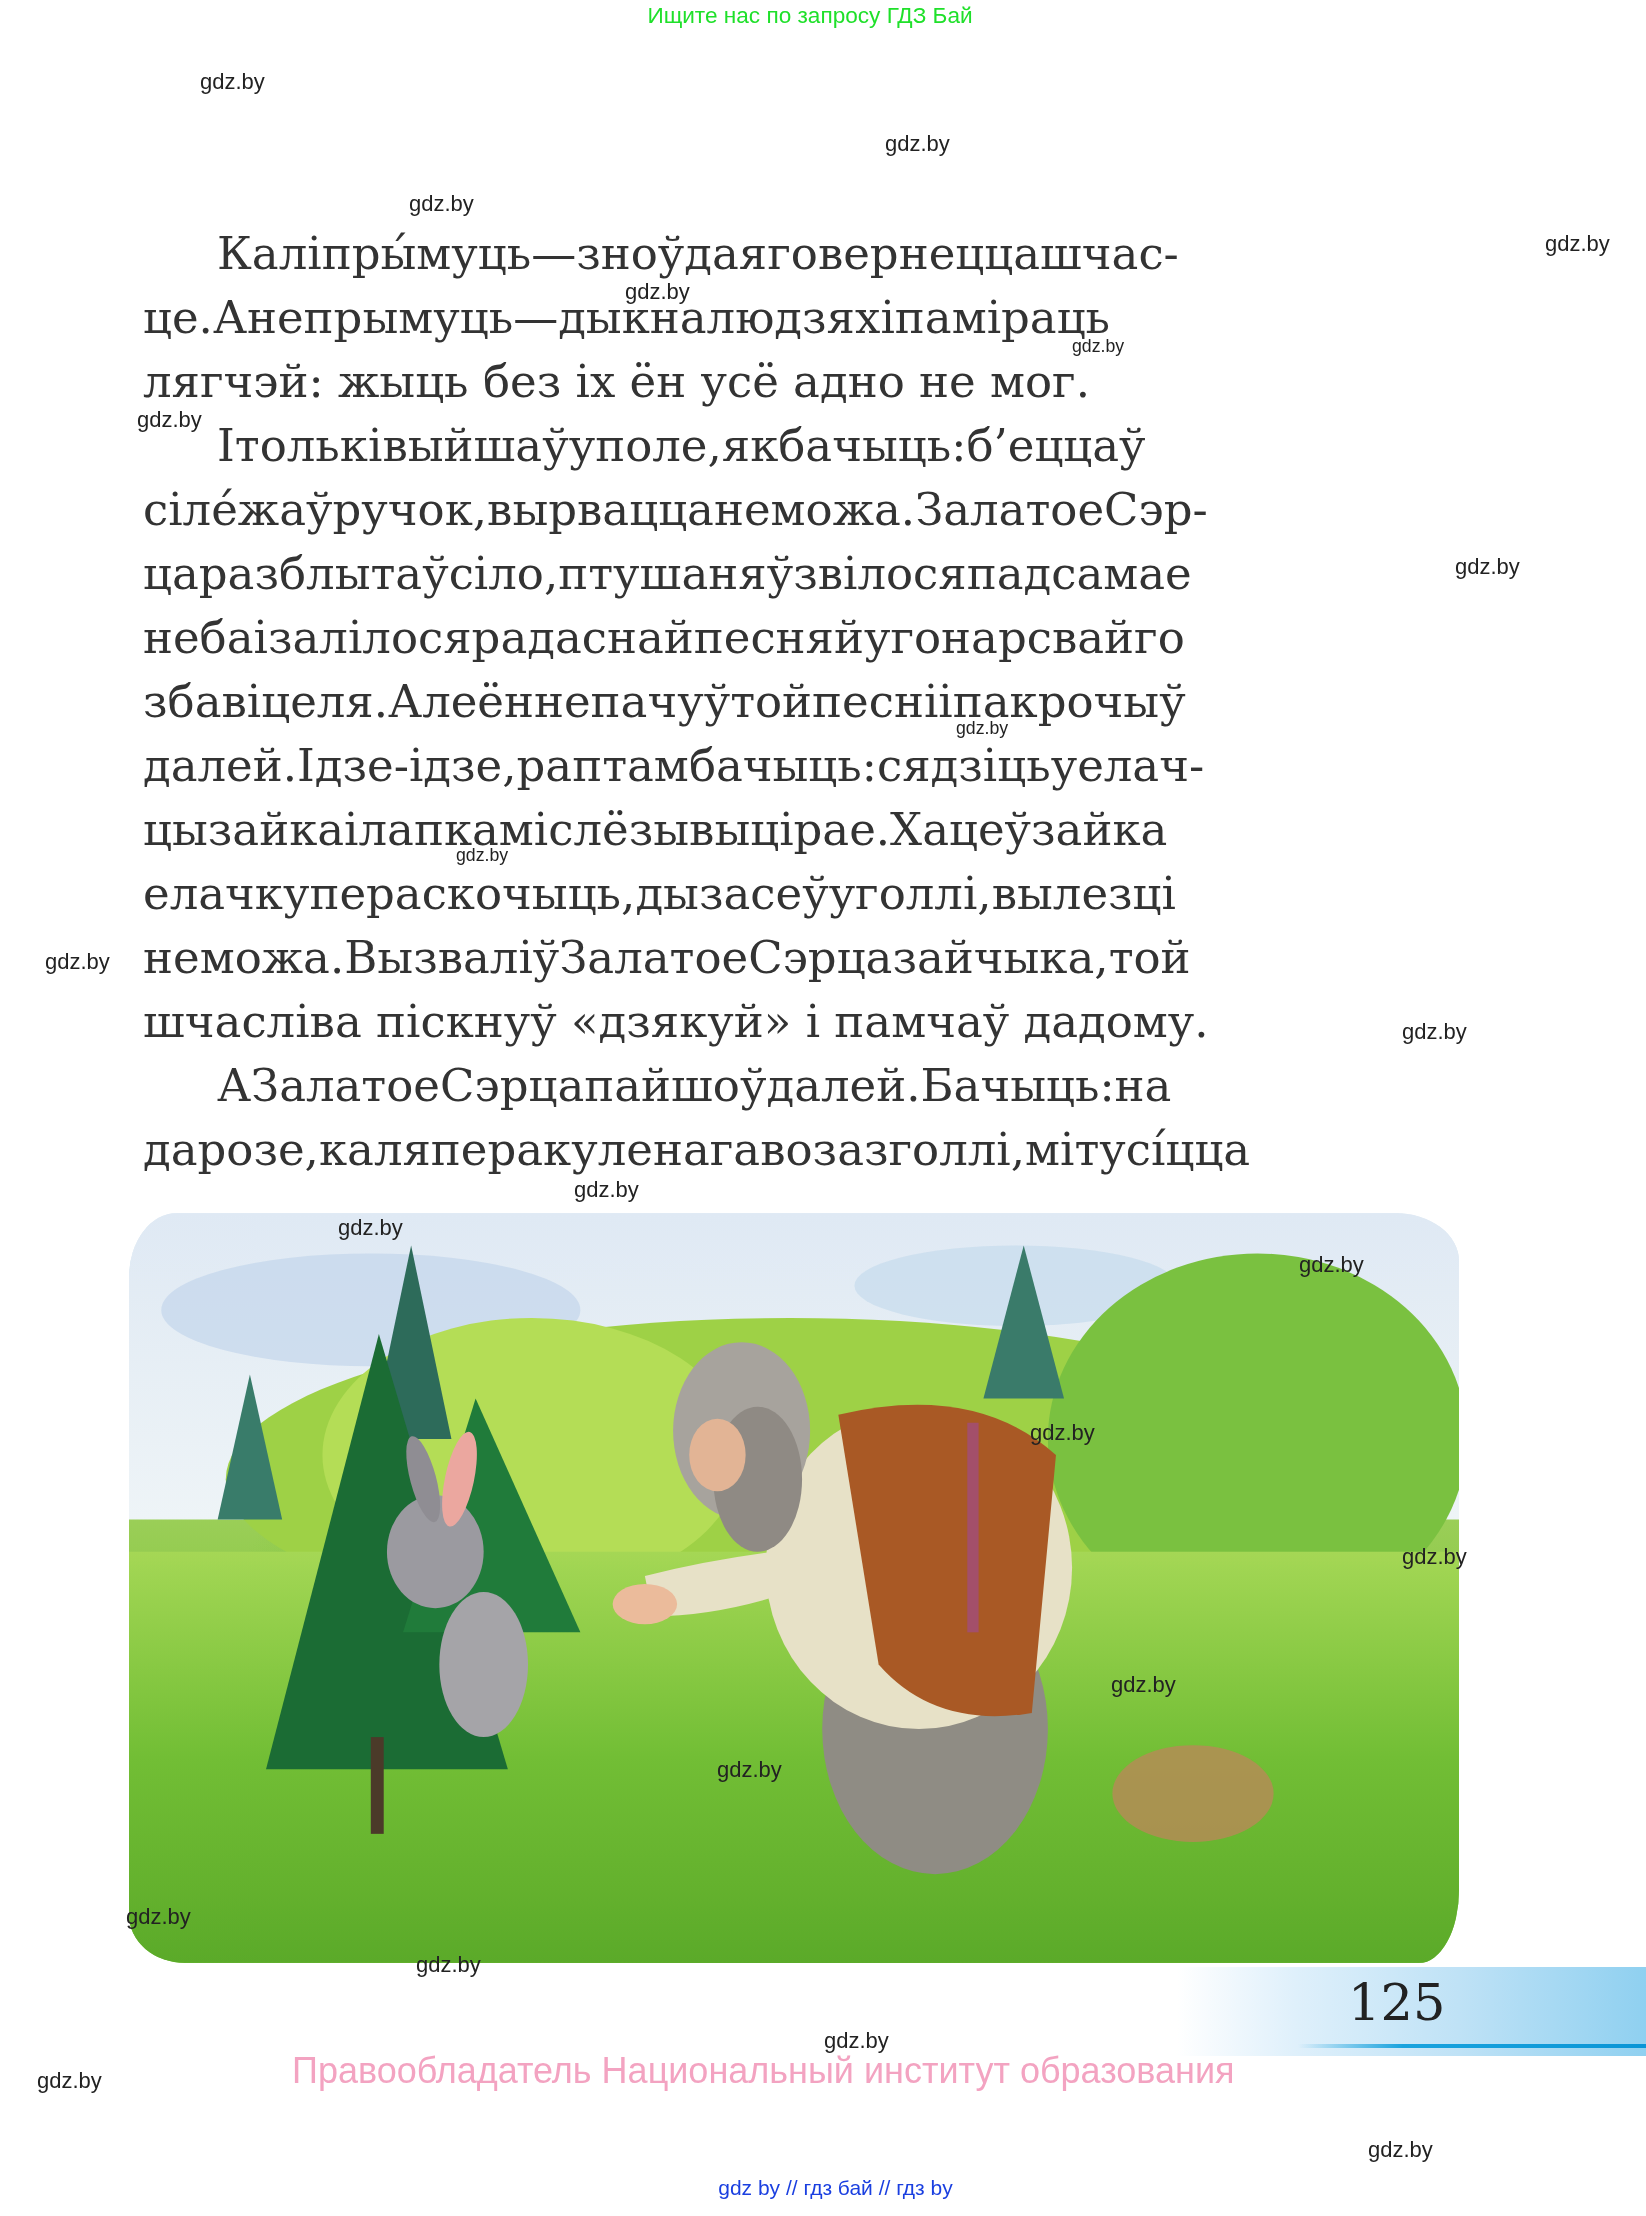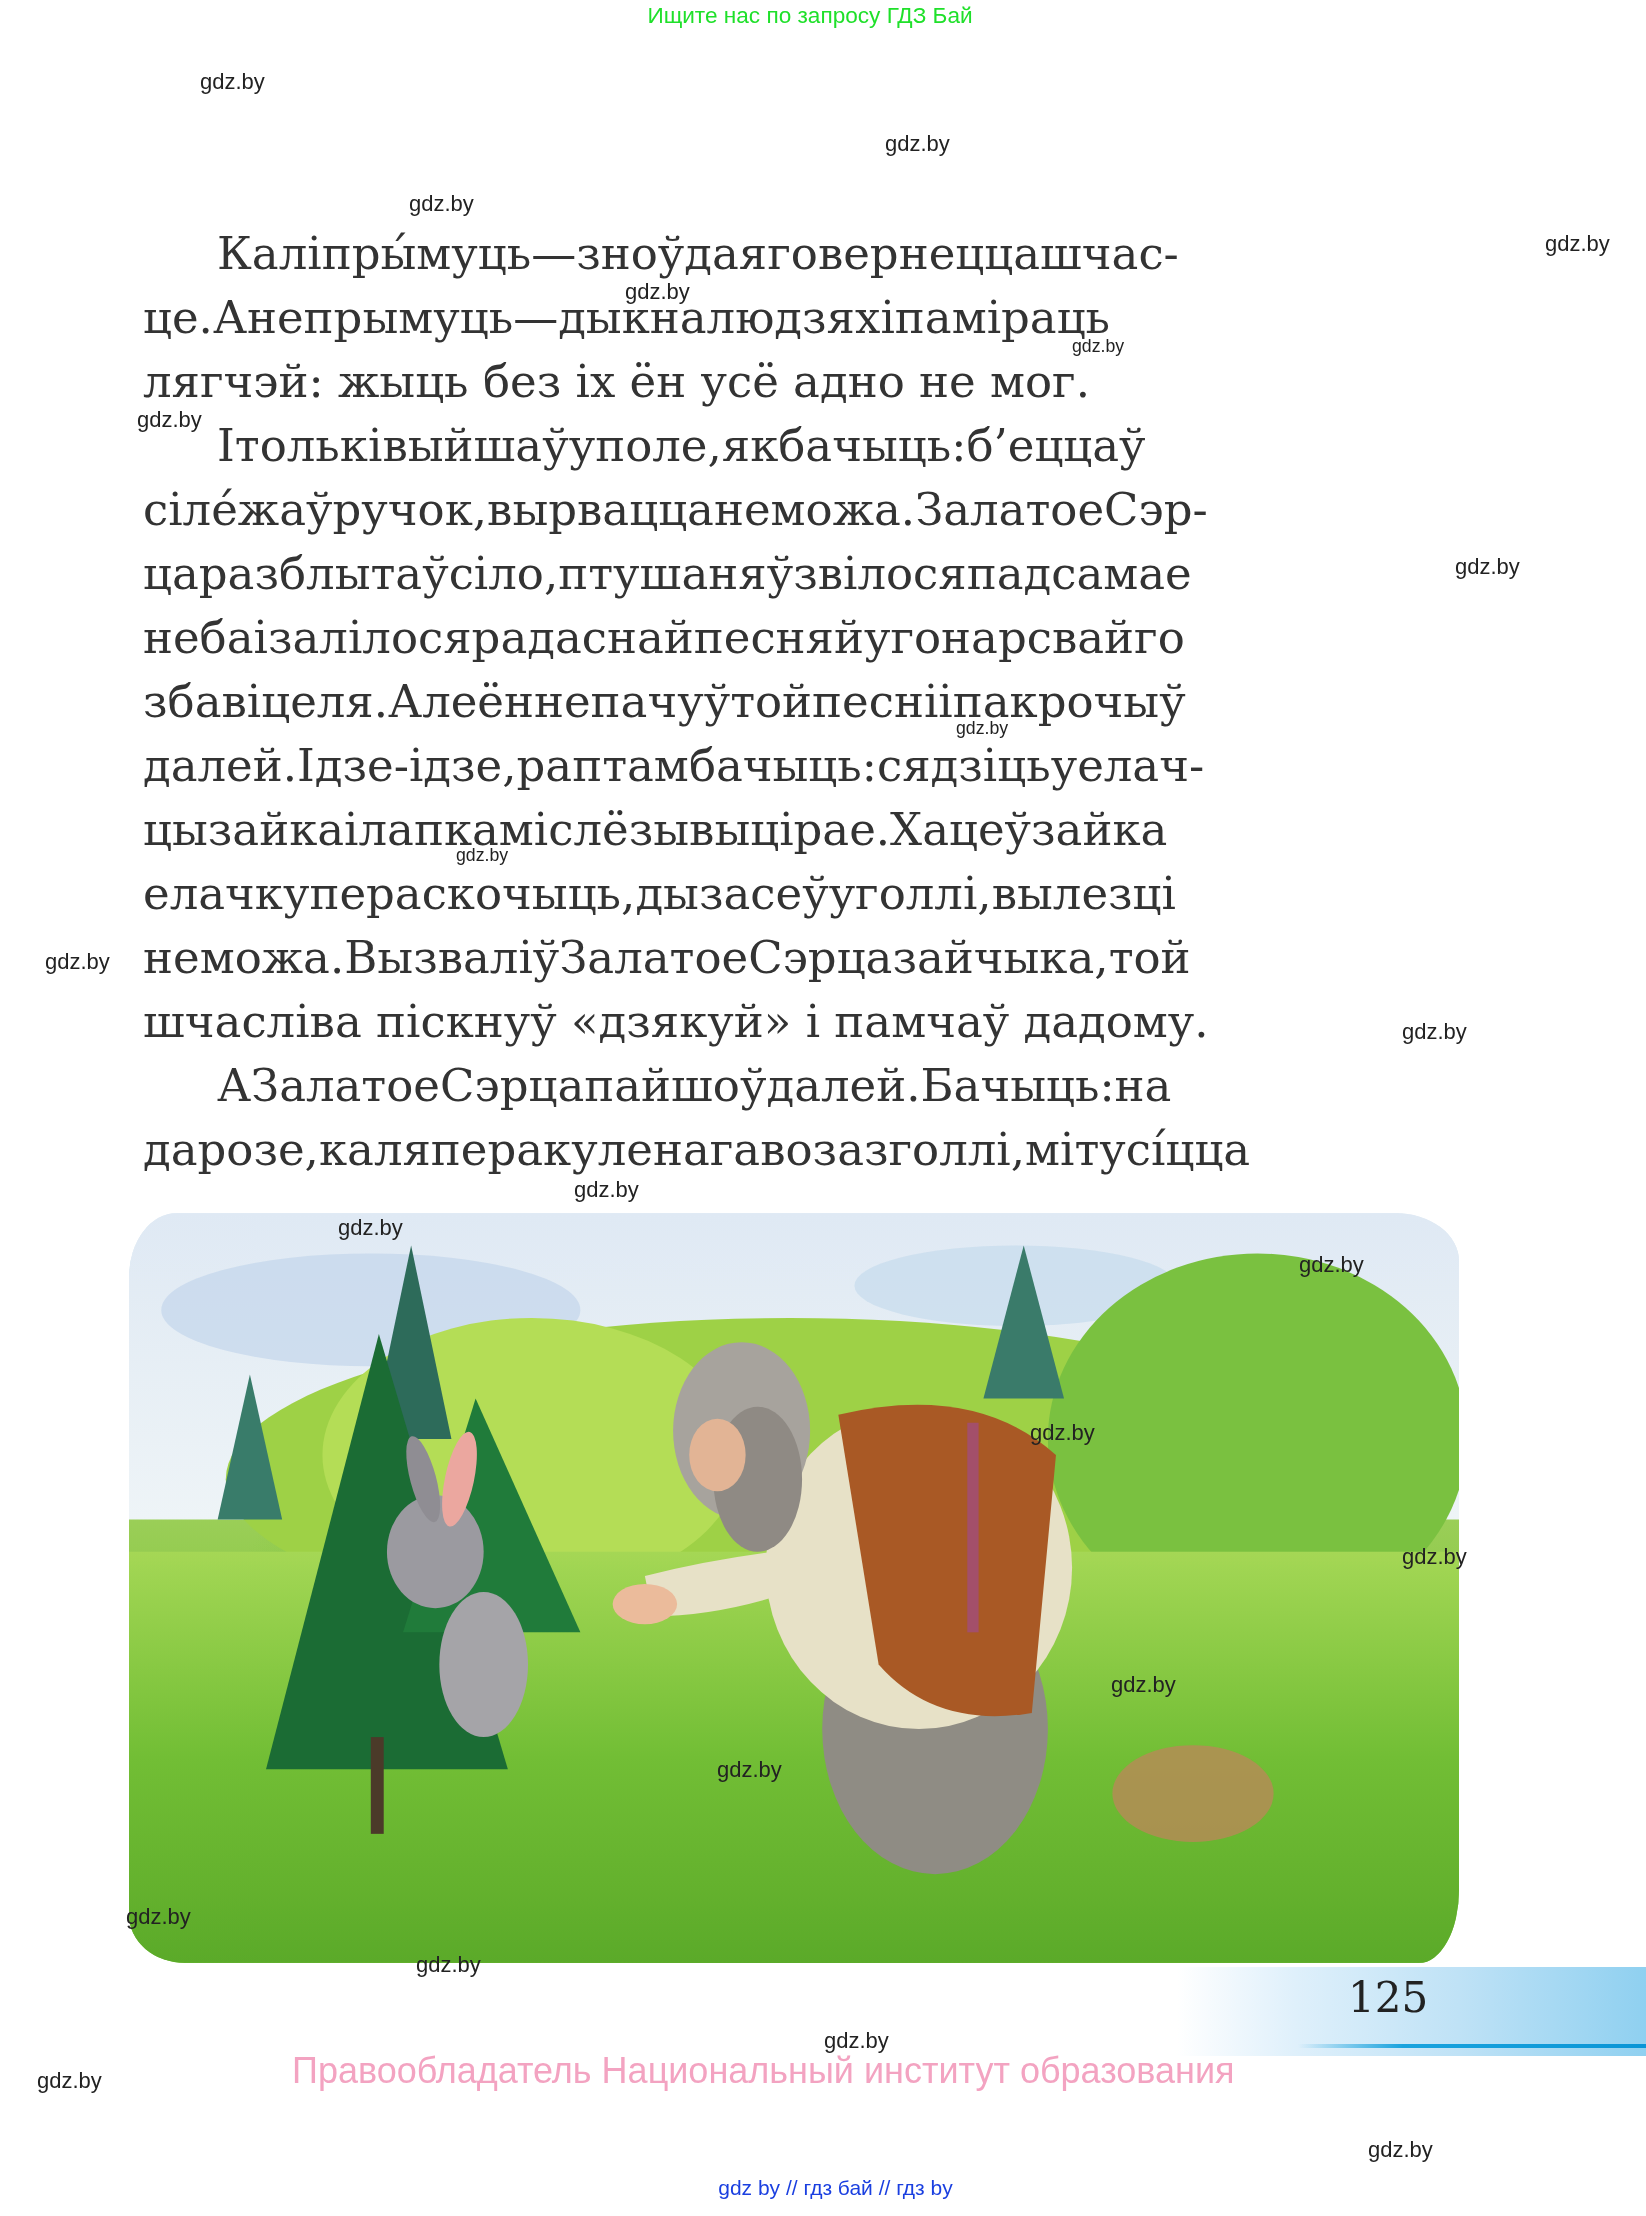--- a/index.html
+++ b/index.html
@@ -41,21 +41,21 @@
   .page-band {
     position:absolute; left:1177px; top:1967px; width:470px; height:89px;
     background:linear-gradient(90deg, rgba(255,255,255,0) 0%, #dff0fb 25%, #bfe2f6 60%, #8fd0f0 100%);
   }
   .page-band-line {
     position:absolute; left:1298px; top:2044px; width:349px; height:4px;
     background:linear-gradient(90deg, rgba(0,160,230,0) 0%, #19a3de 30%, #0a95d6 100%);
   }
   .page-number {
     position:absolute; left:1348px; top:1973px; font-family:"DejaVu Serif", serif;
-    font-size:42px; color:#222; font-weight:normal;
+    font-size:51px; color:#222; font-weight:normal;
   }
   .copyright {
     position:absolute; left:292px; top:2050px; font-size:36px; color:#f3a3c1;
     font-family:"Liberation Sans", sans-serif; white-space:nowrap;
   }
   .bottom-links {
     position:absolute; left:12px; top:2176px; width:1647px; text-align:center;
     color:#1a3fe0; font-size:21px; font-family:"Liberation Sans", sans-serif;
   }
 </style>

